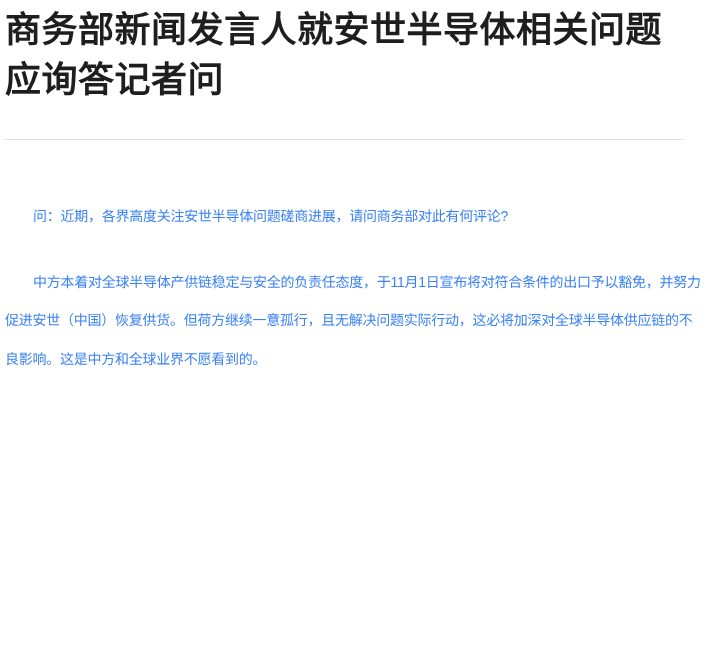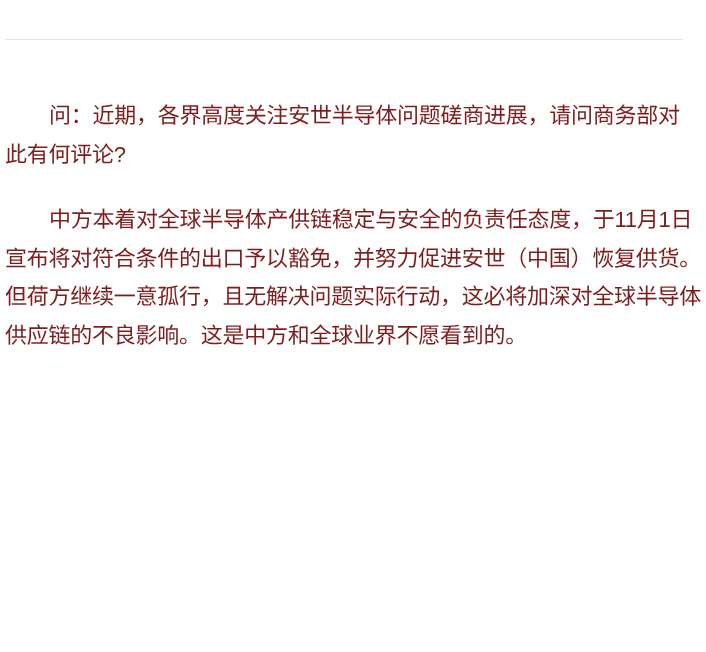--- a/index.html
+++ b/index.html
@@ -34,39 +34,40 @@
     height: 0;
     border: none;
     border-top: 1px solid #e3e3e3;
     margin: 34px 18px 0 0;
   }
   .content {
     width: 696px;
   }
   .content p {
     margin: 0 0 19px 0;
-    font-size: 22px;
+    font-size: 14px;
     line-height: 38.5px;
-    color: #7f1d1d;
+    color: #3b82f6;
     letter-spacing: -0.25px;
     text-indent: 2em;
     word-break: break-all;
   }
   .content p.question {
     margin-top: 57px;
     margin-bottom: 27px;
   }
   .content p.last {
     margin-bottom: 0;
   }
 </style>
 </head>
 <body>
 
 <div class="page">
+  <h1 class="article-title">商务部新闻发言人就安世半导体相关问题应询答记者问</h1>
 
   <hr class="title-divider">
 
   <div class="content">
     <p class="question">问：近期，各界高度关注安世半导体问题磋商进展，请问商务部对此有何评论?</p>
     <p class="last">中方本着对全球半导体产供链稳定与安全的负责任态度，于11月1日宣布将对符合条件的出口予以豁免，并努力促进安世（中国）恢复供货。但荷方继续一意孤行，且无解决问题实际行动，这必将加深对全球半导体供应链的不良影响。这是中方和全球业界不愿看到的。</p>
   </div>
 </div>
 
 </body></html>

